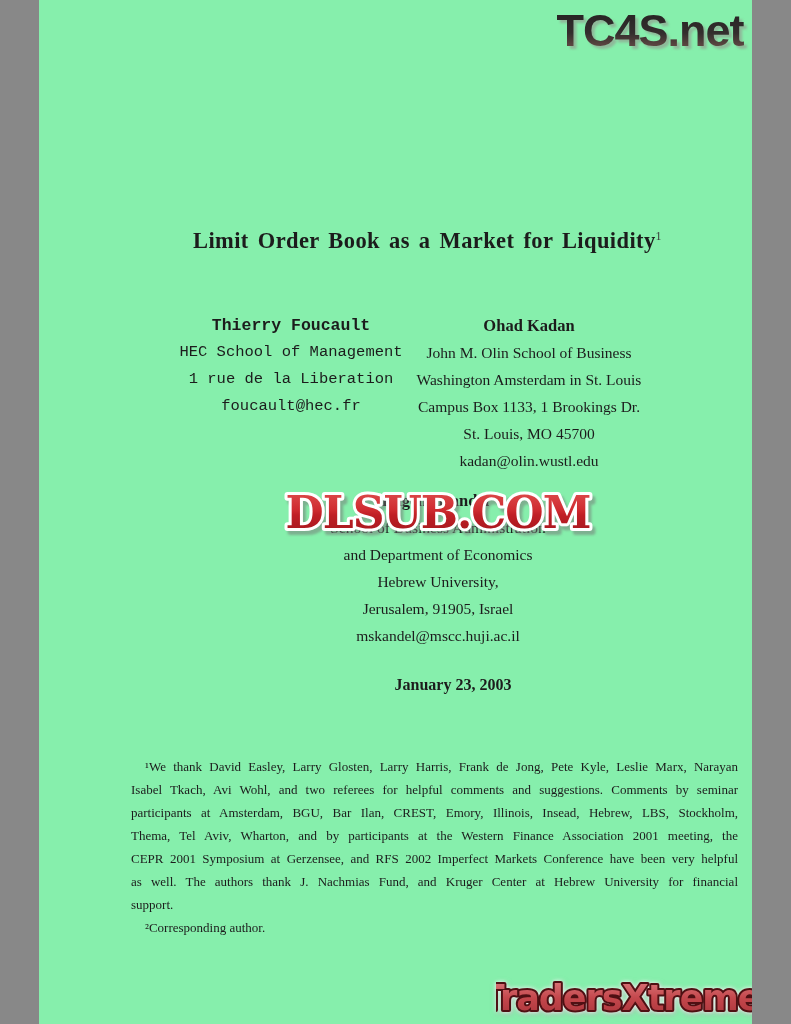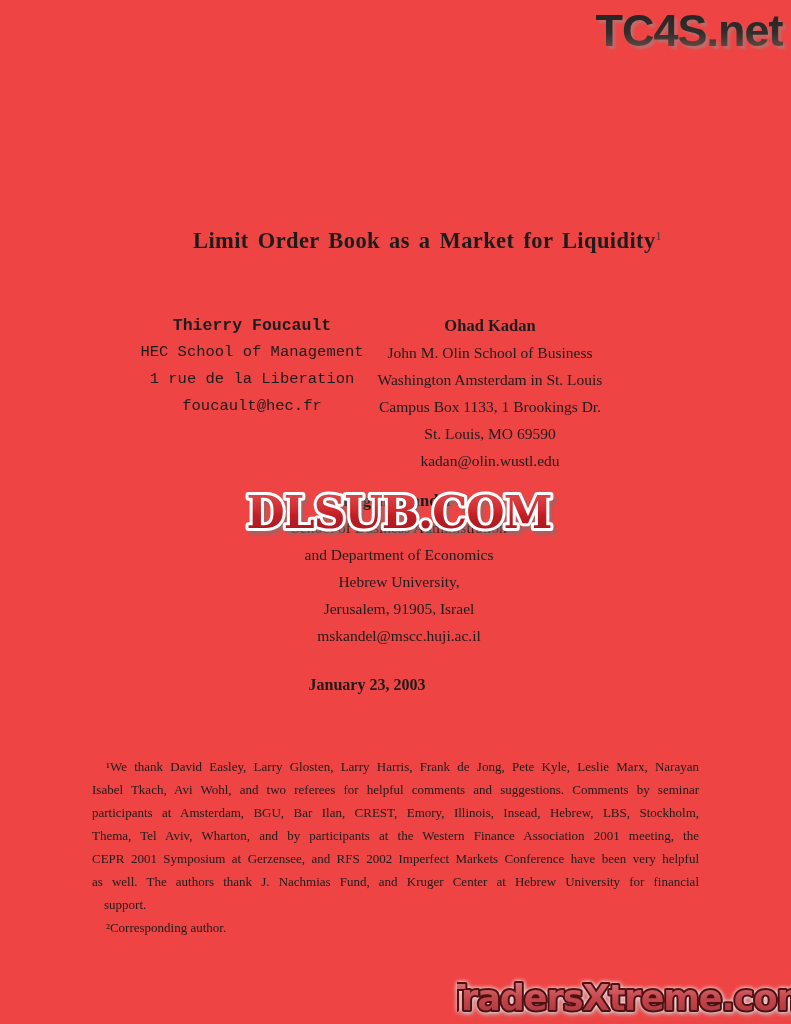--- a/index.html
+++ b/index.html
@@ -1,20 +1,20 @@
 <!DOCTYPE html>
 <html><head>
 <meta charset="utf-8">
 <style>
   html, body { margin: 0; padding: 0; background: #888; }
   .page {
     position: relative;
-    width: 791px;
+    width: 713px;
     height: 1024px;
-    background: #ef4444;
+    background: #86efac;
     overflow: hidden;
     font-family: "Liberation Serif", "DejaVu Serif", serif;
     color: #1c1c1c;
     margin: 0 auto;
   }
   
   .title {
     position: absolute;
     top: 228px;
     left: 0;
@@ -42,39 +42,39 @@
   .col-left  { left: 252px; top: 312px; font-family: Liberation Mono, monospace; }
   .col-right { left: 490px; top: 312px; }
   .col-mid   { left: 399px; top: 482px; z-index: 1; }
   .a-name { font-size: 16.5px; font-weight: bold; line-height: 27px; }
   .a-name sup { font-size: 10px; font-weight: normal; }
   .a-line { font-size: 15.5px; line-height: 27px; }
   
   .date {
     position: absolute;
     top: 671px;
-    left: 367px;
+    left: 414px;
     transform: translateX(-50%);
     font-size: 16px;
     font-weight: bold;
     line-height: 27px;
     white-space: nowrap;
   }
   
   .footnotes {
     position: absolute;
     top: 755px;
     left: 92px;
     width: 607px;
     font-size: 13px;
     line-height: 23px;
   }
   .fn-line  { text-align: justify; text-align-last: justify; }
   .fn-first { text-indent: 14px; }
-  .fn-plain { text-align: left; margin-left: 12px; }
+  .fn-plain { text-align: left; }
   .fn-note2 { text-align: left; text-indent: 14px; }
   
   .wm { position: absolute; pointer-events: none; }
   .wm-top {
     top: 2px;
     right: 2px;
     z-index: 10;
     filter: drop-shadow(3px 3px 1px rgba(150,140,138,0.55));
   }
   .wm-top text {
@@ -139,21 +139,21 @@
     <div class="a-line">HEC School of Management</div>
     <div class="a-line">1 rue de la Liberation</div>
     <div class="a-line">foucault@hec.fr</div>
   </div>
 
   <div class="col col-right">
     <div class="a-name">Ohad Kadan</div>
     <div class="a-line">John M. Olin School of Business</div>
     <div class="a-line">Washington Amsterdam in St. Louis</div>
     <div class="a-line">Campus Box 1133, 1 Brookings Dr.</div>
-    <div class="a-line">St. Louis, MO 69590</div>
+    <div class="a-line">St. Louis, MO 45700</div>
     <div class="a-line">kadan@olin.wustl.edu</div>
   </div>
 
   <div class="col col-mid">
     <div class="a-name"><span>Eugene Kandel</span><sup>2</sup></div>
     <div class="a-line">School of Business Administration</div>
     <div class="a-line">and Department of Economics</div>
     <div class="a-line">Hebrew University,</div>
     <div class="a-line">Jerusalem, 91905, Israel</div>
     <div class="a-line">mskandel@mscc.huji.ac.il</div>

